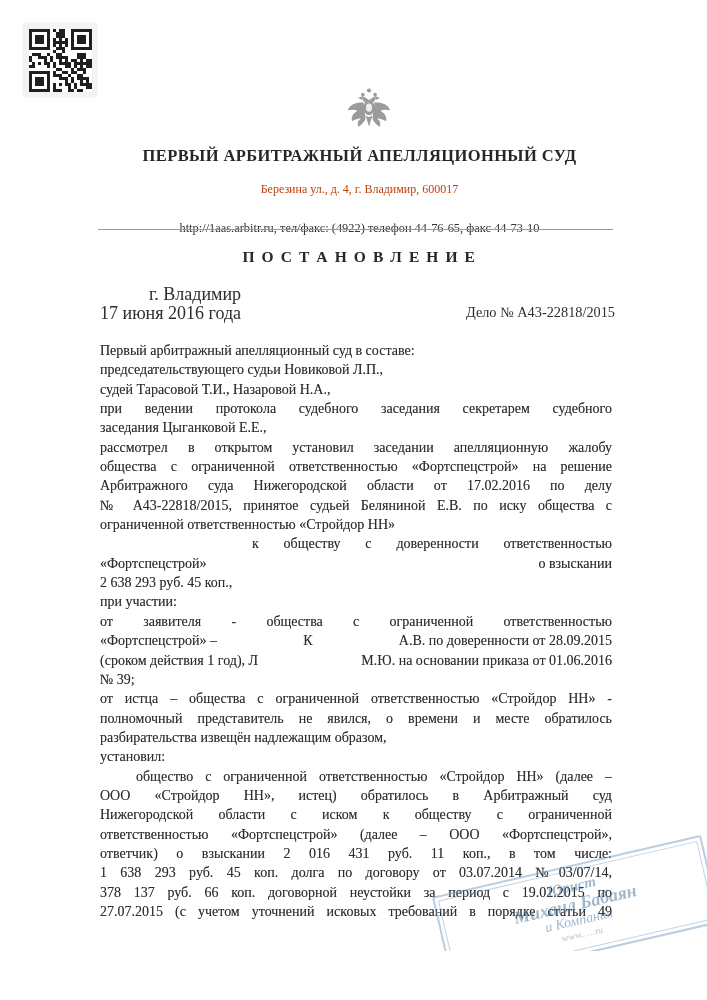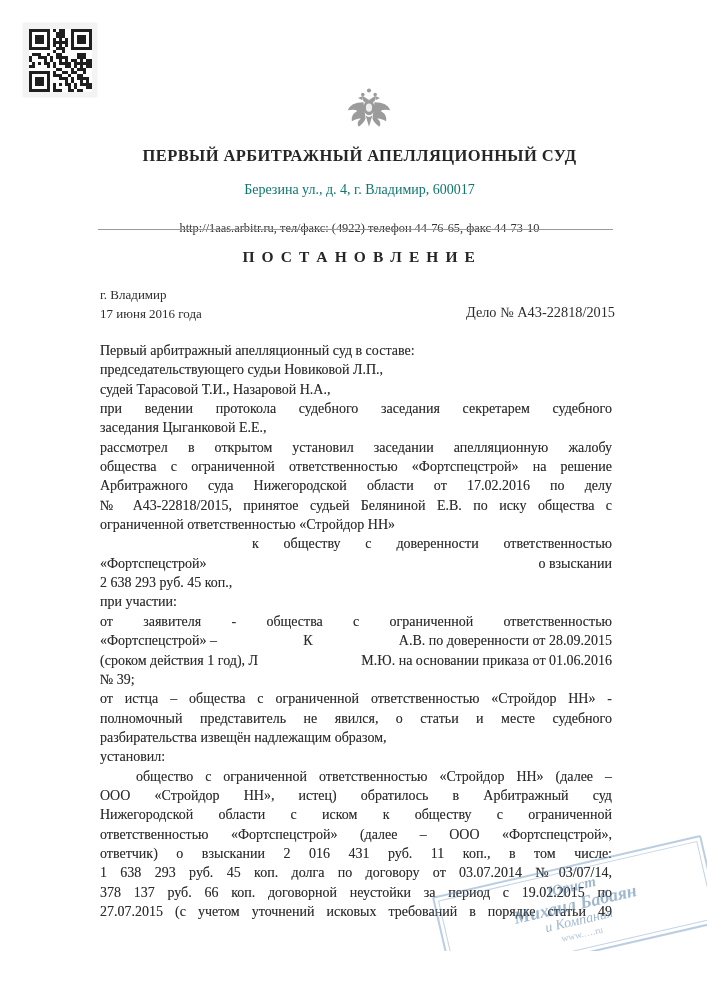--- a/index.html
+++ b/index.html
@@ -9,25 +9,25 @@
   }
   
   .qr{position:absolute;left:23px;top:23px;width:74px;height:74px;background:#f3f3f3;
       display:flex;align-items:center;justify-content:center;box-shadow:0 0 2px rgba(0,0,0,0.08);}
   .qr svg{background:#fff;}
   
   .emblem{position:absolute;left:345px;top:83px;width:48px;height:52px;opacity:.85;}
   
   .centered{position:absolute;left:12px;right:0;text-align:center;}
   .court-name{top:146px;font-weight:bold;font-size:16.5px;letter-spacing:.4px;color:#262626;}
-  .addr1{top:182px;font-size:14px;color:#0f766e;}
+  .addr1{top:182px;font-size:12px;color:#c2410c;}
   .addr2{top:197px;font-size:12.4px;color:#333;margin-top:24px;}
   .rule{position:absolute;left:98px;top:229px;width:515px;height:0;border-top:1.4px solid #9a9a9a;}
   .doc-title{top:248px;font-weight:bold;font-size:15.5px;letter-spacing:1.6px;color:#262626;}
-  .place{position:absolute;left:100px;top:285px;font-size:13px;line-height:19.4px;}
+  .place{position:absolute;left:100px;top:285px;font-size:18px;line-height:19.4px;text-align:right;}
   .case-no{position:absolute;right:92px;top:304px;font-size:14.3px;}
   
   .body{position:absolute;left:100px;right:95px;top:341px;font-size:14px;line-height:19.35px;
         text-shadow:0 0 .4px rgba(45,45,45,.45);}
   .ln{white-space:normal;}
   .l{text-align:left;}
   .j{text-align:justify;text-align-last:justify;}
   .pad{padding-left:152px;}
   .ind{text-indent:36px;}
   .split,.flex{display:flex;justify-content:space-between;}
@@ -251,21 +251,21 @@
       <span>«Фортспецстрой» –</span>
       <span>К</span>
       <span>А.В. по доверенности от 28.09.2015</span>
     </div>
     <div class="ln flex">
       <span>(сроком действия 1 год), Л</span>
       <span>М.Ю. на основании приказа от 01.06.2016</span>
     </div>
     <div class="ln l">№ 39;</div>
     <div class="ln j">от истца – общества с ограниченной ответственностью «Стройдор НН» -</div>
-    <div class="ln j">полномочный представитель не явился, о статьи и месте судебного</div>
+    <div class="ln j">полномочный представитель не явился, о времени и месте обратилось</div>
     <div class="ln l">разбирательства извещён надлежащим образом,</div>
     <div class="ln l">установил:</div>
     <div class="ln j ind">общество с ограниченной ответственностью «Стройдор НН» (далее –</div>
     <div class="ln j">ООО «Стройдор НН», истец) обратилось в Арбитражный суд</div>
     <div class="ln j">Нижегородской области с иском к обществу с ограниченной</div>
     <div class="ln j">ответственностью «Фортспецстрой» (далее – ООО «Фортспецстрой»,</div>
     <div class="ln j">ответчик) о взыскании 2 016 431 руб. 11 коп., в том числе:</div>
     <div class="ln j">1 638 293 руб. 45 коп. долга по договору от 03.07.2014 №03/07/14,</div>
     <div class="ln j">378 137 руб. 66 коп. договорной неустойки за период с 19.02.2015 по</div>
     <div class="ln j">27.07.2015 (с учетом уточнений исковых требований в порядке статьи 49</div>

